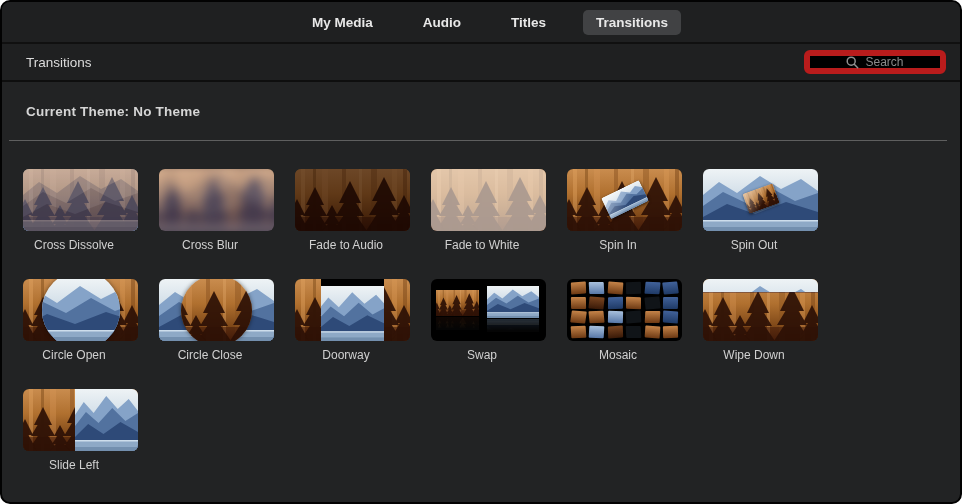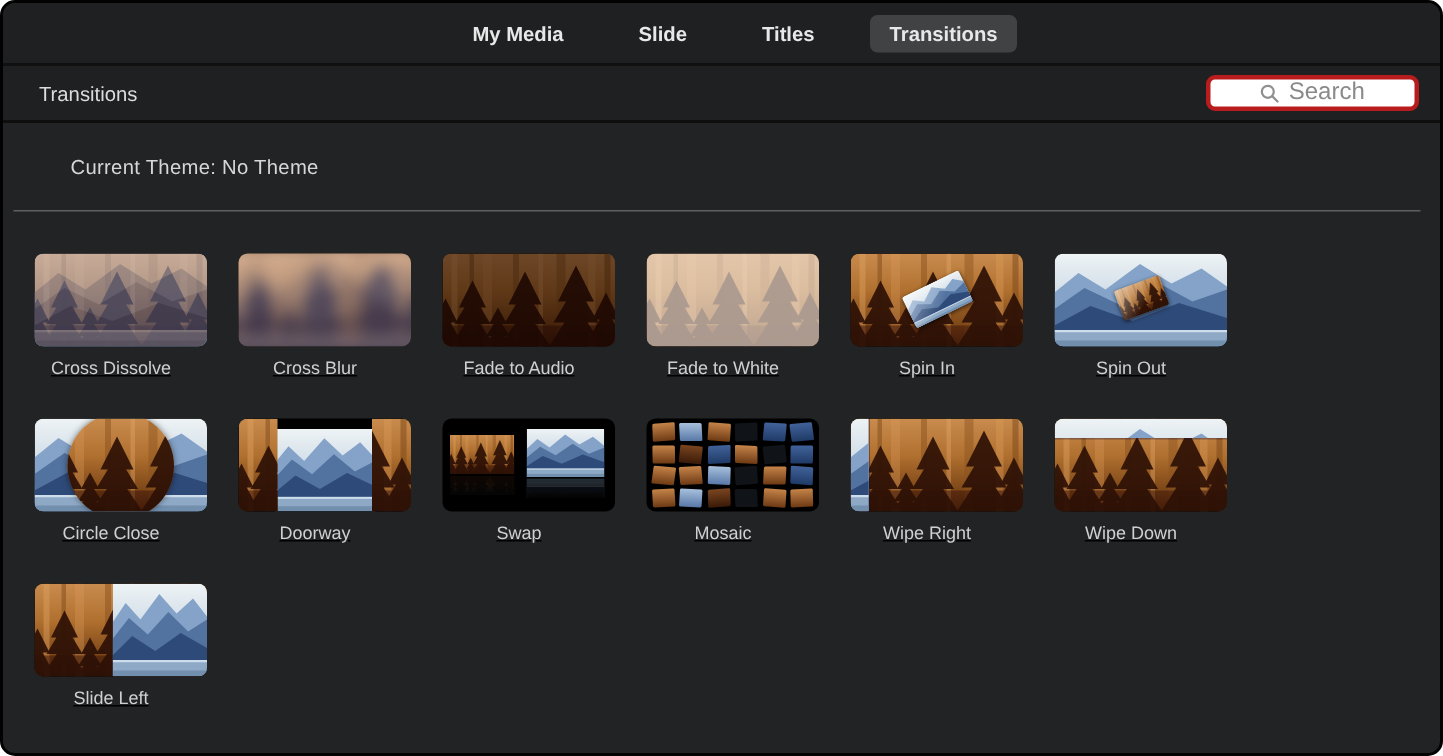--- a/index.html
+++ b/index.html
@@ -9,31 +9,31 @@
   
   .tabbar{height:40px;background:#1f2021;border-bottom:2px solid #101010;
     display:flex;align-items:center;justify-content:center;gap:24px;padding-left:18px;}
   .tab{color:#e8e8e8;font-size:13.5px;font-weight:600;padding:5px 13px;
     border-radius:5px;cursor:default;white-space:nowrap;}
   .tab.selected{background:#414244;}
   
   .headerbar{height:36px;background:#1f2021;border-bottom:2px solid #0e0e0e;
     display:flex;align-items:center;padding:0 14px 0 24px;}
   .header-title{font-size:13.5px;color:#dcdcdc;}
-  .search{margin-left:auto;width:142px;height:24px;background:#ffffff;
-    border:3px solid #b91c1c;border-radius:6px;display:flex;align-items:center;
-    justify-content:center;gap:6px;color:#8a8a8a;font-size:16px;box-sizing:border-box;}
+  .search{margin-left:auto;width:142px;height:24px;background:#000000;
+    border:6px solid #b91c1c;border-radius:6px;display:flex;align-items:center;
+    justify-content:center;gap:6px;color:#8a8a8a;font-size:12px;box-sizing:border-box;}
   
   .themebar{height:59px;display:flex;align-items:center;padding:0 24px;position:relative;}
   .themebar::after{content:"";position:absolute;left:7px;right:13px;bottom:0;height:1px;background:#5f5f5f;}
-  .theme-text{font-size:13.5px;font-weight:400;color:#d6d6d6;letter-spacing:.2px;margin-left:21px;}
+  .theme-text{font-size:13.5px;font-weight:700;color:#d6d6d6;letter-spacing:.2px;}
   
   .grid{padding:28px 0 0 21px;display:grid;grid-template-columns:repeat(6,115px);
     column-gap:21px;row-gap:27px;}
-  .cell{width:102px;text-decoration:underline;}
+  .cell{width:102px;}
   .thumb{width:115px;height:62px;border-radius:6px;overflow:hidden;position:relative;background:#000;}
   .t-label{margin-top:7px;text-align:center;font-size:12px;color:#d0d0d0;white-space:nowrap;}
   
   .scene{display:block;position:absolute;}
   .slice{position:absolute;overflow:hidden;}
   .ov{position:absolute;inset:0;}
   .tint-dissolve{background:rgba(138,118,150,0.22);}
   .ov-black{background:rgba(16,2,0,0.5);}
   .ov-white{background:rgba(242,231,222,0.64);}
   .blurwrap{position:absolute;inset:0;filter:blur(4px) saturate(1.25) brightness(1.04);transform:scale(1.18);}
@@ -98,21 +98,21 @@
       <rect y="51" width="115" height="1.5" fill="#d4e2ee" opacity="0.9"></rect>
       <rect y="58" width="115" height="4" fill="#6d88a8" opacity="0.8"></rect>
     </symbol>
   </defs>
 </svg>
 </div>
 
 <div class="panel">
   <div class="tabbar" id="tabbar">
       <div class="tab">My Media</div>
-      <div class="tab">Slide</div>
+      <div class="tab">Audio</div>
       <div class="tab">Titles</div>
       <div class="tab selected">Transitions</div>
     </div>
 
   <div class="headerbar">
     <span class="header-title">Transitions</span>
     <div class="search">
       <svg width="13" height="13" viewBox="0 0 14 14">
         <circle cx="5.6" cy="5.6" r="4.3" fill="none" stroke="#909090" stroke-width="1.6"></circle>
         <line x1="8.9" y1="8.9" x2="12.6" y2="12.6" stroke="#909090" stroke-width="1.6" stroke-linecap="round"></line>
@@ -190,20 +190,33 @@
             <use href="#sc-mount"></use>
           </svg>
           <div class="spinbox" style="left: 42px; top: 19px; width: 32px; height: 21px; transform: rotate(-20deg);">
             <svg viewBox="0 0 115 62" preserveAspectRatio="none" class="scene" style="left: 0px; top: 0px; width: 32px; height: 21px;">
               <use href="#sc-forest"></use>
             </svg>
             <div class="ov gloss"></div>
           </div>
         </div>
         <div class="t-label">Spin Out</div>
+      </div>
+      <div class="cell">
+        <div class="thumb">
+          <svg viewBox="0 0 115 62" preserveAspectRatio="none" class="scene" style="left: 0px; top: 0px; width: 115px; height: 62px;">
+            <use href="#sc-forest"></use>
+          </svg>
+          <div class="circlebox" style="left: 19px; top: -8px; width: 78px; height: 78px;">
+            <svg viewBox="0 0 115 62" preserveAspectRatio="none" class="scene" style="left: -19px; top: 8px; width: 115px; height: 62px;">
+              <use href="#sc-mount"></use>
+            </svg>
+          </div>
+        </div>
+        <div class="t-label">Circle Open</div>
       </div>
       <div class="cell">
         <div class="thumb">
           <svg viewBox="0 0 115 62" preserveAspectRatio="none" class="scene" style="left: 0px; top: 0px; width: 115px; height: 62px;">
             <use href="#sc-mount"></use>
           </svg>
           <div class="circlebox" style="left: 22px; top: -4px; width: 71px; height: 71px;">
             <svg viewBox="0 0 115 62" preserveAspectRatio="none" class="scene" style="left: -22px; top: 4px; width: 115px; height: 62px;">
               <use href="#sc-forest"></use>
             </svg>
@@ -285,33 +298,20 @@
           <div class="tile tl-o" style="left: 77.6px; top: 47.1px; width: 15px; height: 12px; transform: rotate(5deg) skewX(1deg);"></div>
           <div class="tile tl-o" style="left: 96px; top: 47.1px; width: 15px; height: 12px; transform: rotate(-2.5deg) skewX(-1deg);"></div>
         </div>
         <div class="t-label">Mosaic</div>
       </div>
       <div class="cell">
         <div class="thumb">
           <svg viewBox="0 0 115 62" preserveAspectRatio="none" class="scene" style="left: 0px; top: 0px; width: 115px; height: 62px;">
             <use href="#sc-forest"></use>
           </svg>
-          <div class="slice" style="left: 0px; top: 0px; width: 12px; height: 62px; border-right: 1px solid rgba(30, 20, 60, 0.45);">
-            <svg viewBox="0 0 115 62" preserveAspectRatio="none" class="scene" style="left: 0px; top: 0px; width: 115px; height: 62px;">
-              <use href="#sc-mount"></use>
-            </svg>
-          </div>
-        </div>
-        <div class="t-label">Wipe Right</div>
-      </div>
-      <div class="cell">
-        <div class="thumb">
-          <svg viewBox="0 0 115 62" preserveAspectRatio="none" class="scene" style="left: 0px; top: 0px; width: 115px; height: 62px;">
-            <use href="#sc-forest"></use>
-          </svg>
           <div class="slice" style="left: 0px; top: 0px; width: 115px; height: 13px; border-bottom: 1px solid rgba(30, 20, 60, 0.35);">
             <svg viewBox="0 0 115 62" preserveAspectRatio="none" class="scene" style="left: 0px; top: 0px; width: 115px; height: 62px;">
               <use href="#sc-mount"></use>
             </svg>
           </div>
         </div>
         <div class="t-label">Wipe Down</div>
       </div>
       <div class="cell">
         <div class="thumb">

